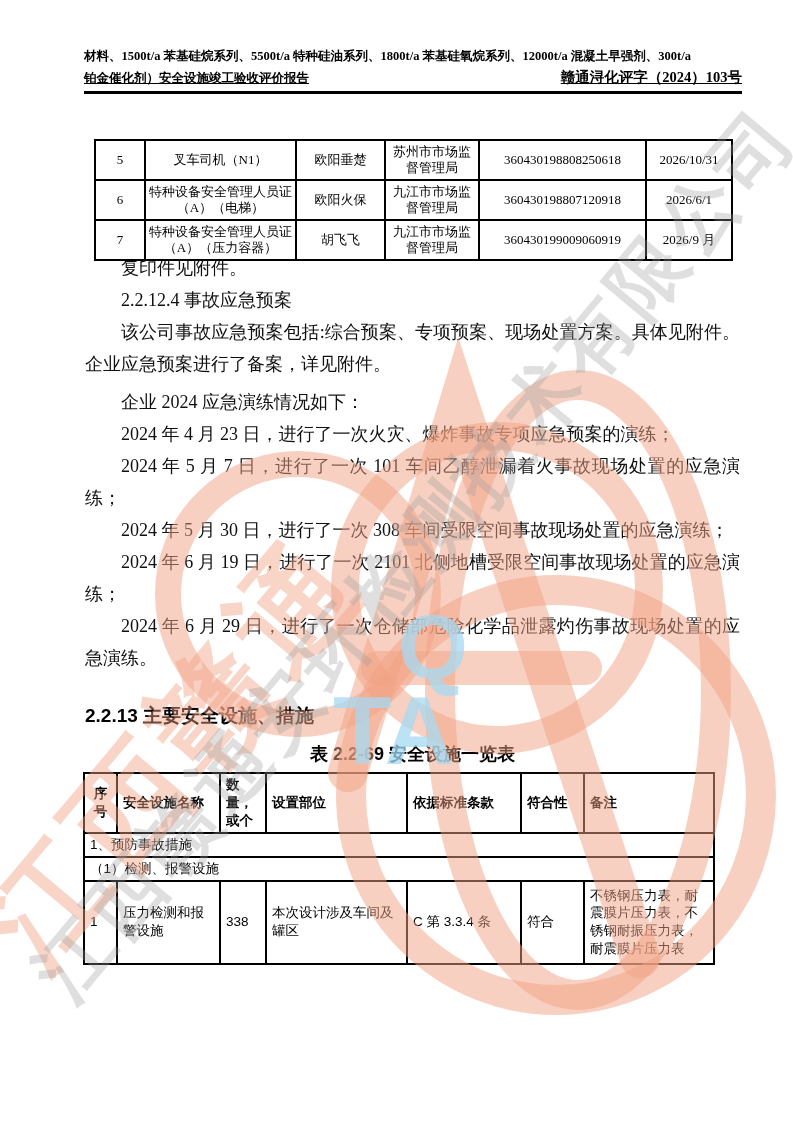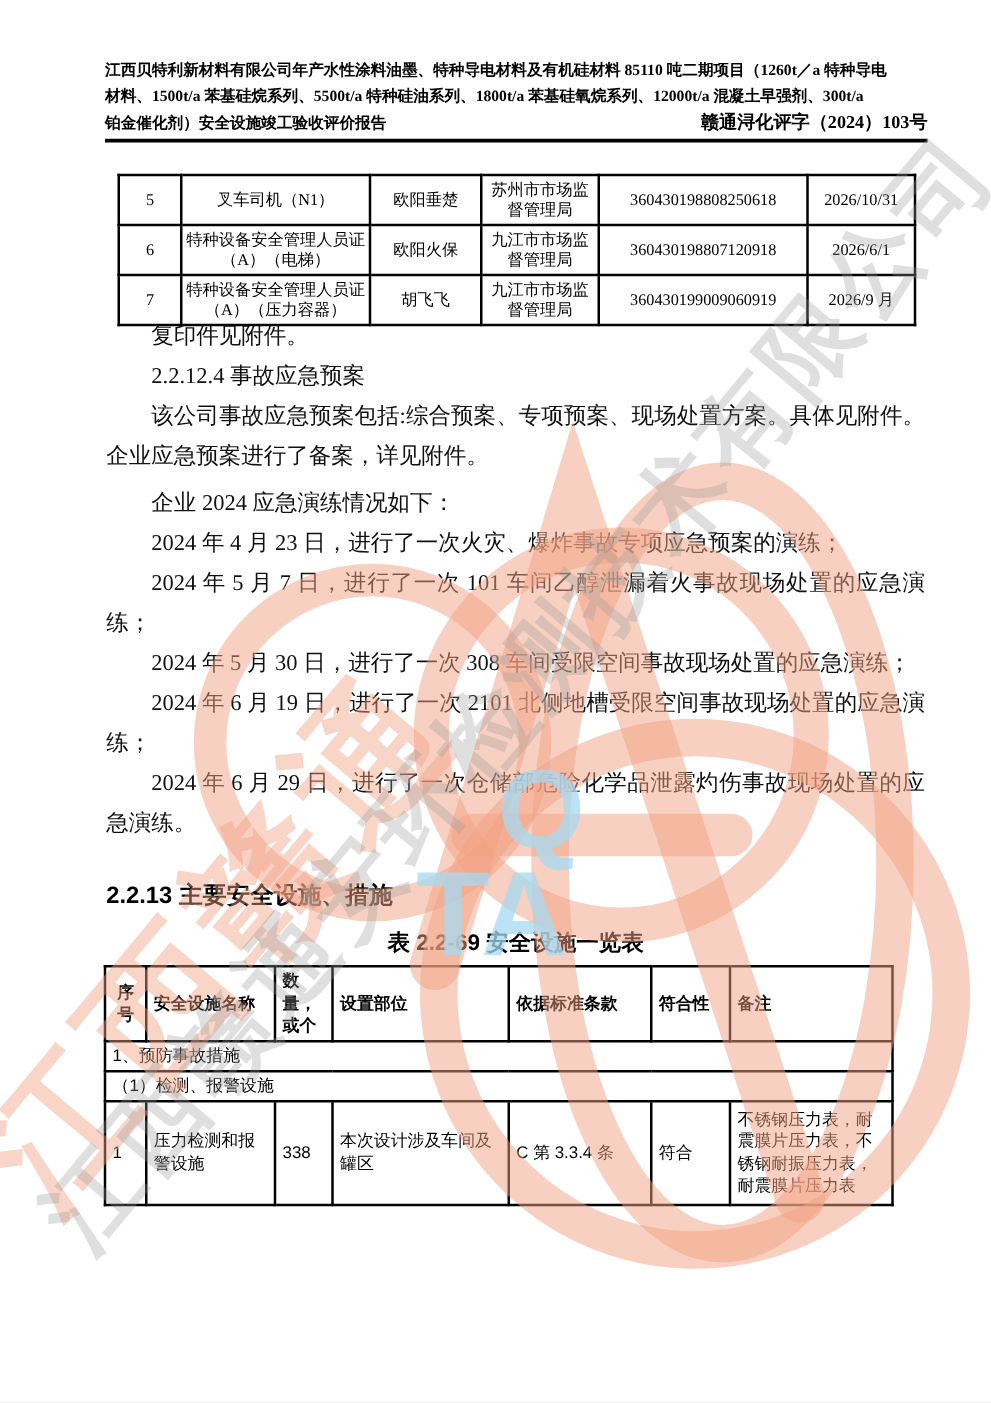--- a/index.html
+++ b/index.html
@@ -8,21 +8,21 @@
     background:#ffffff; overflow:hidden; color:#111;
     font-family:"Liberation Serif","DejaVu Serif",serif;
   }
   
   .doc-header {
     position:absolute; left:84px; top:46px; width:658px;
     font-size:12.5px; line-height:21px; font-weight:600; color:#000;
     border-bottom:3px solid #000; padding-bottom:2px;
   }
   .doc-header .hline { white-space:nowrap; overflow:hidden; }
-  .doc-header .hline3 { display:flex; justify-content:space-between; align-items:baseline; }
+  .doc-header .hline3 { display:flex; justify-content:space-between; align-items:baseline;text-decoration:underline; }
   .doc-header .doc-no { font-weight:700; font-size:14.5px; white-space:nowrap;margin-left:24px; }
   
   table { border-collapse:collapse; table-layout:fixed; }
   .cert-table {
     position:absolute; left:94px; top:139px; width:637px;
     font-size:13px; line-height:1.25; text-align:center; color:#000;
   }
   .cert-table td { border:2px solid #000; padding:1px 3px; height:36px; vertical-align:middle; }
   
   .body-text {
@@ -60,21 +60,20 @@
   }
   
   .watermark { position:absolute; inset:0; z-index:5; pointer-events:none; }
 </style>
 </head>
 <body>
 
 <div class="page">
 
   <div class="doc-header">
-    <div class="hline">江西贝特利新材料有限公司年产水性涂料油墨、特种导电材料及有机硅材料 85110 吨二期项目（1260t／a 特种导电</div>
     <div class="hline">材料、1500t/a 苯基硅烷系列、5500t/a 特种硅油系列、1800t/a 苯基硅氧烷系列、12000t/a 混凝土早强剂、300t/a</div>
     <div class="hline3">
       <span>铂金催化剂）安全设施竣工验收评价报告</span>
       <span class="doc-no">赣通浔化评字（2024）103号</span>
     </div>
   </div>
 
   <table class="cert-table">
     <colgroup>
       <col style="width:50px">

